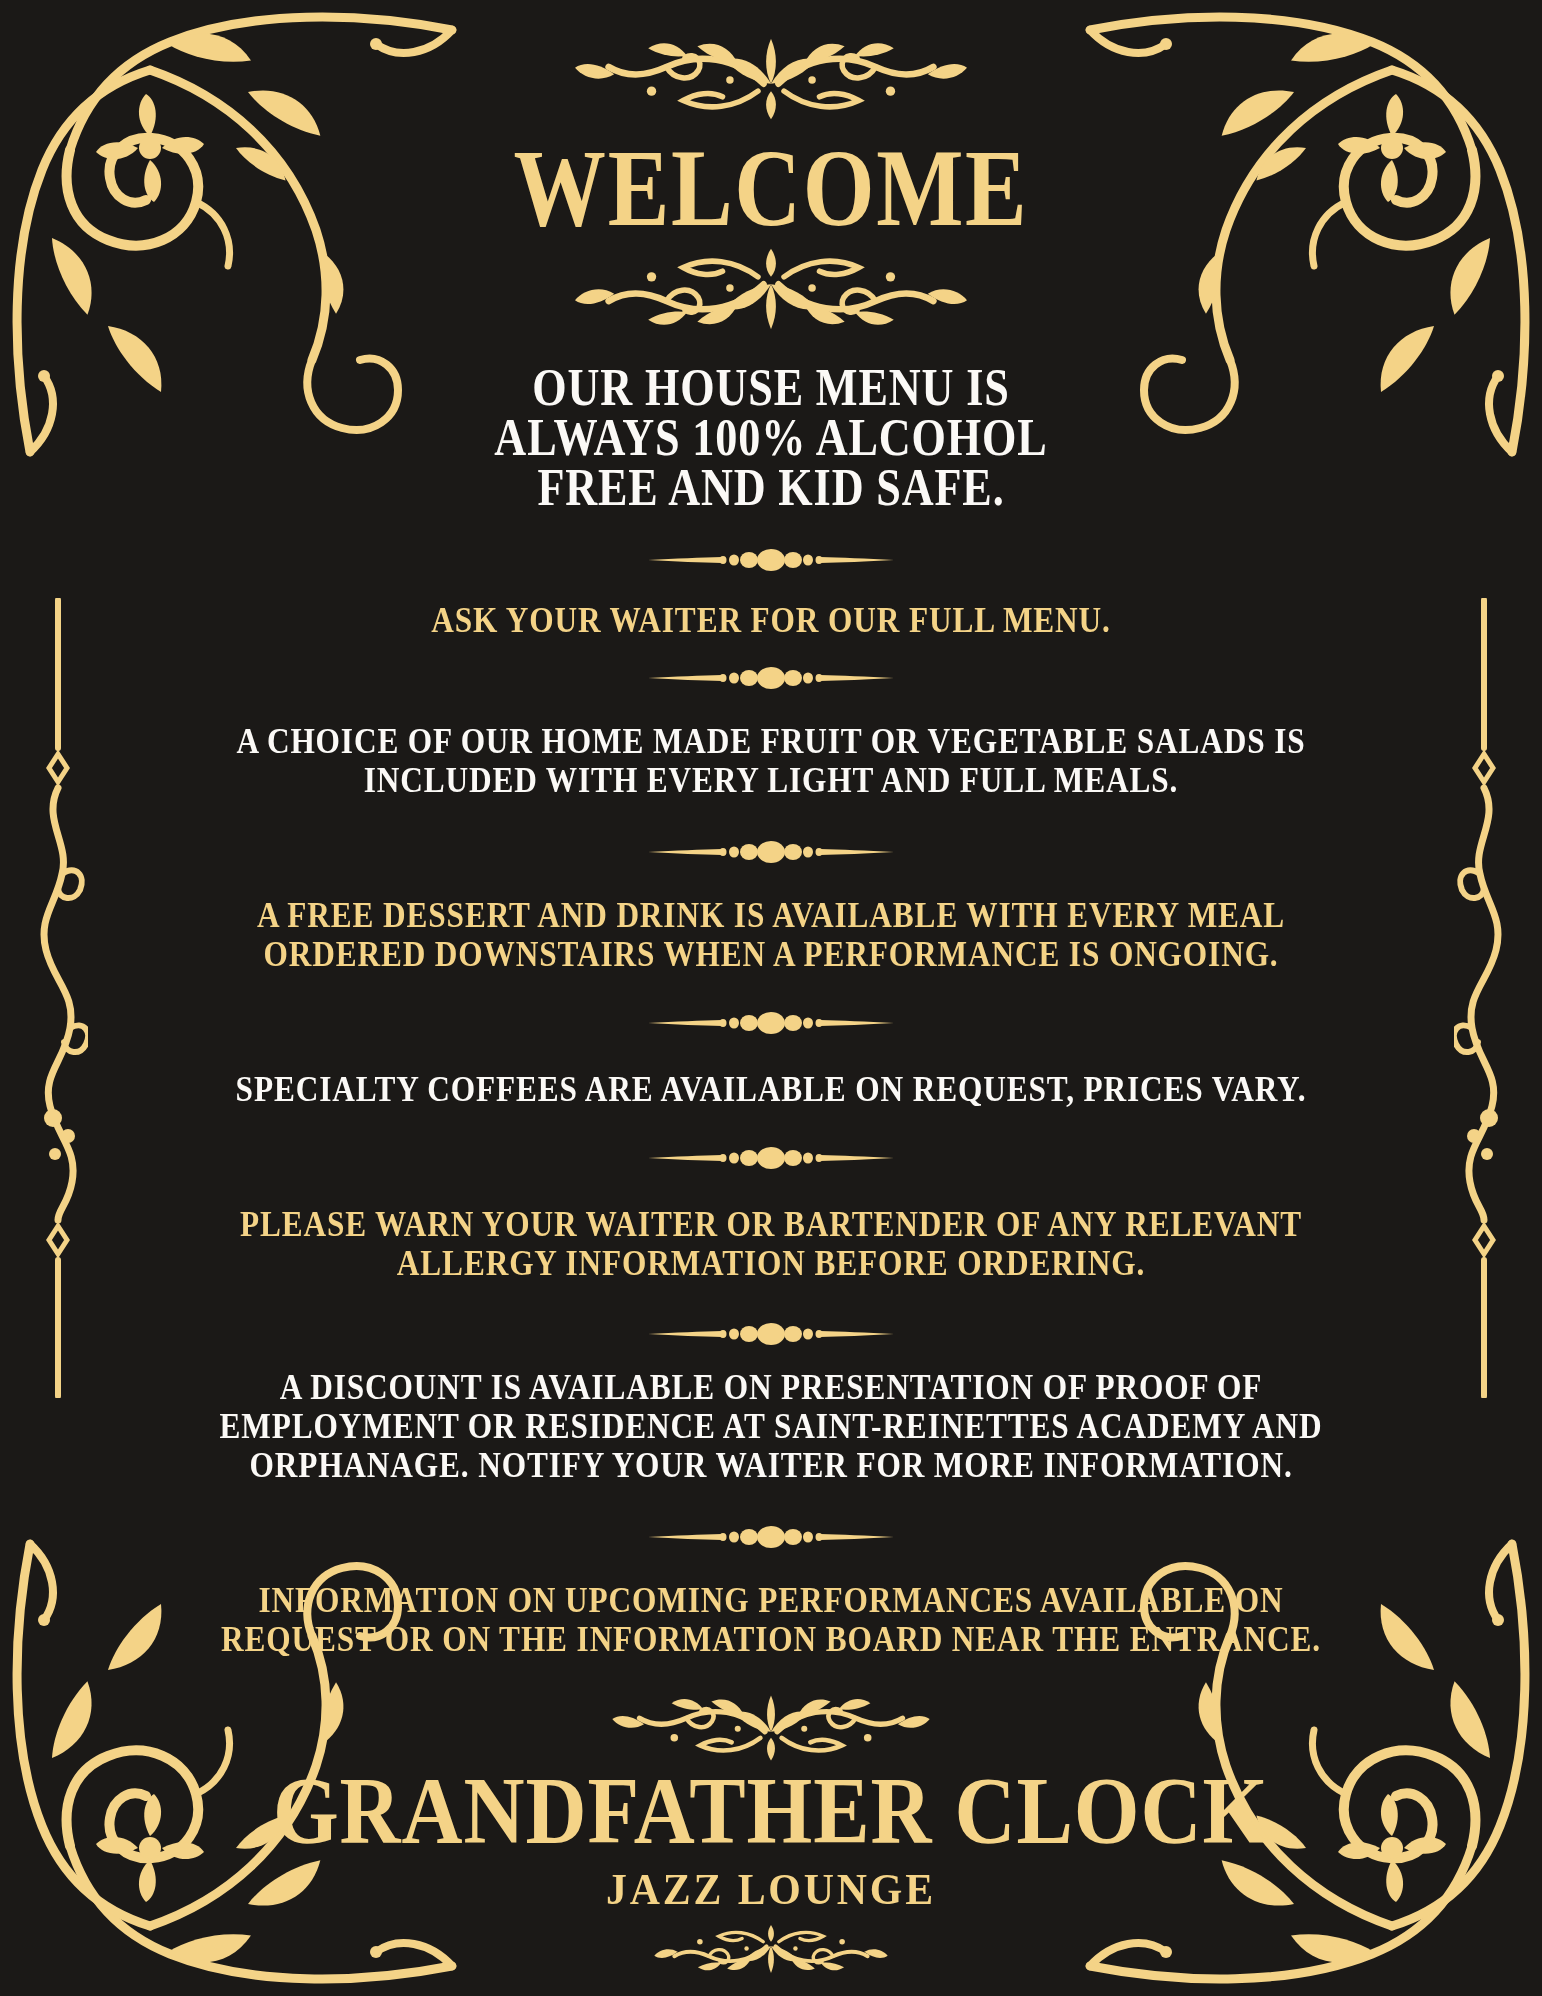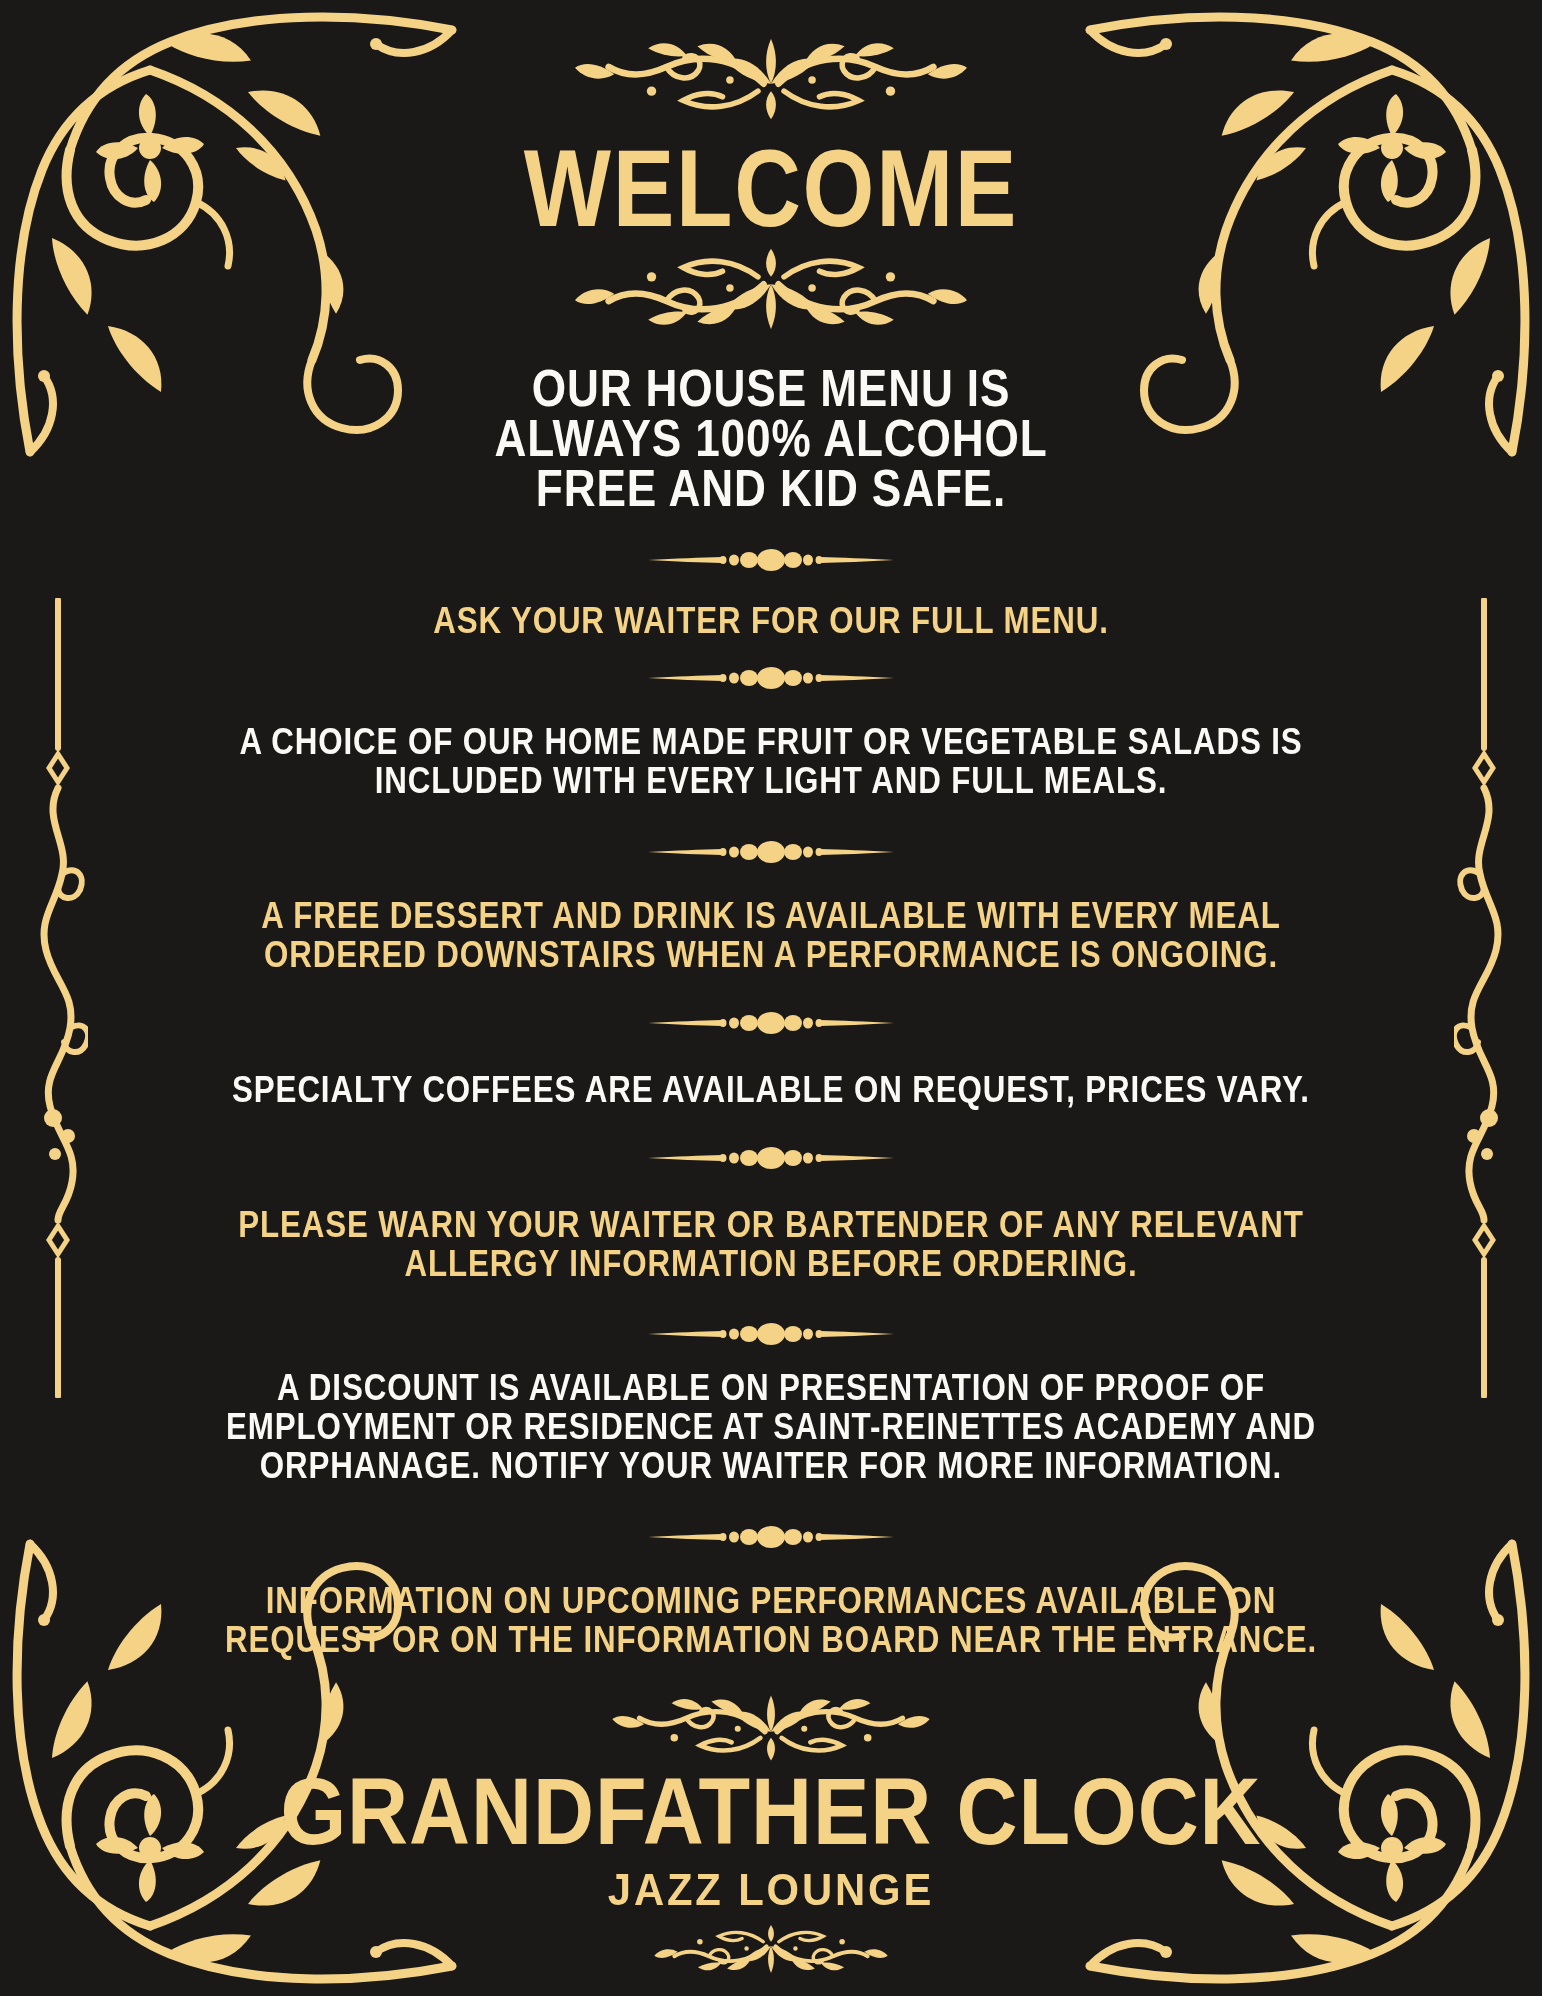--- a/index.html
+++ b/index.html
@@ -1,19 +1,19 @@
 <!DOCTYPE html>
 <html><head>
 <meta charset="utf-8">
 <style>
   html,body { margin:0; padding:0; background:#1b1917; }
   .poster {
     position:relative; width:1542px; height:1996px;
     background:#1b1917; overflow:hidden;
-    font-family:Liberation Sans, sans-serif;
+    font-family:Liberation Serif, serif;
   }
   .abs { position:absolute; }
   .center-text {
     position:absolute; left:0; width:1542px;
     text-align:center; font-weight:bold;
   }
   .gold  { color:#f4d387; }
   .white { color:#fbf9f6; }
   .welcome-title {
     font-size:110px; line-height:110px; letter-spacing:2px;

